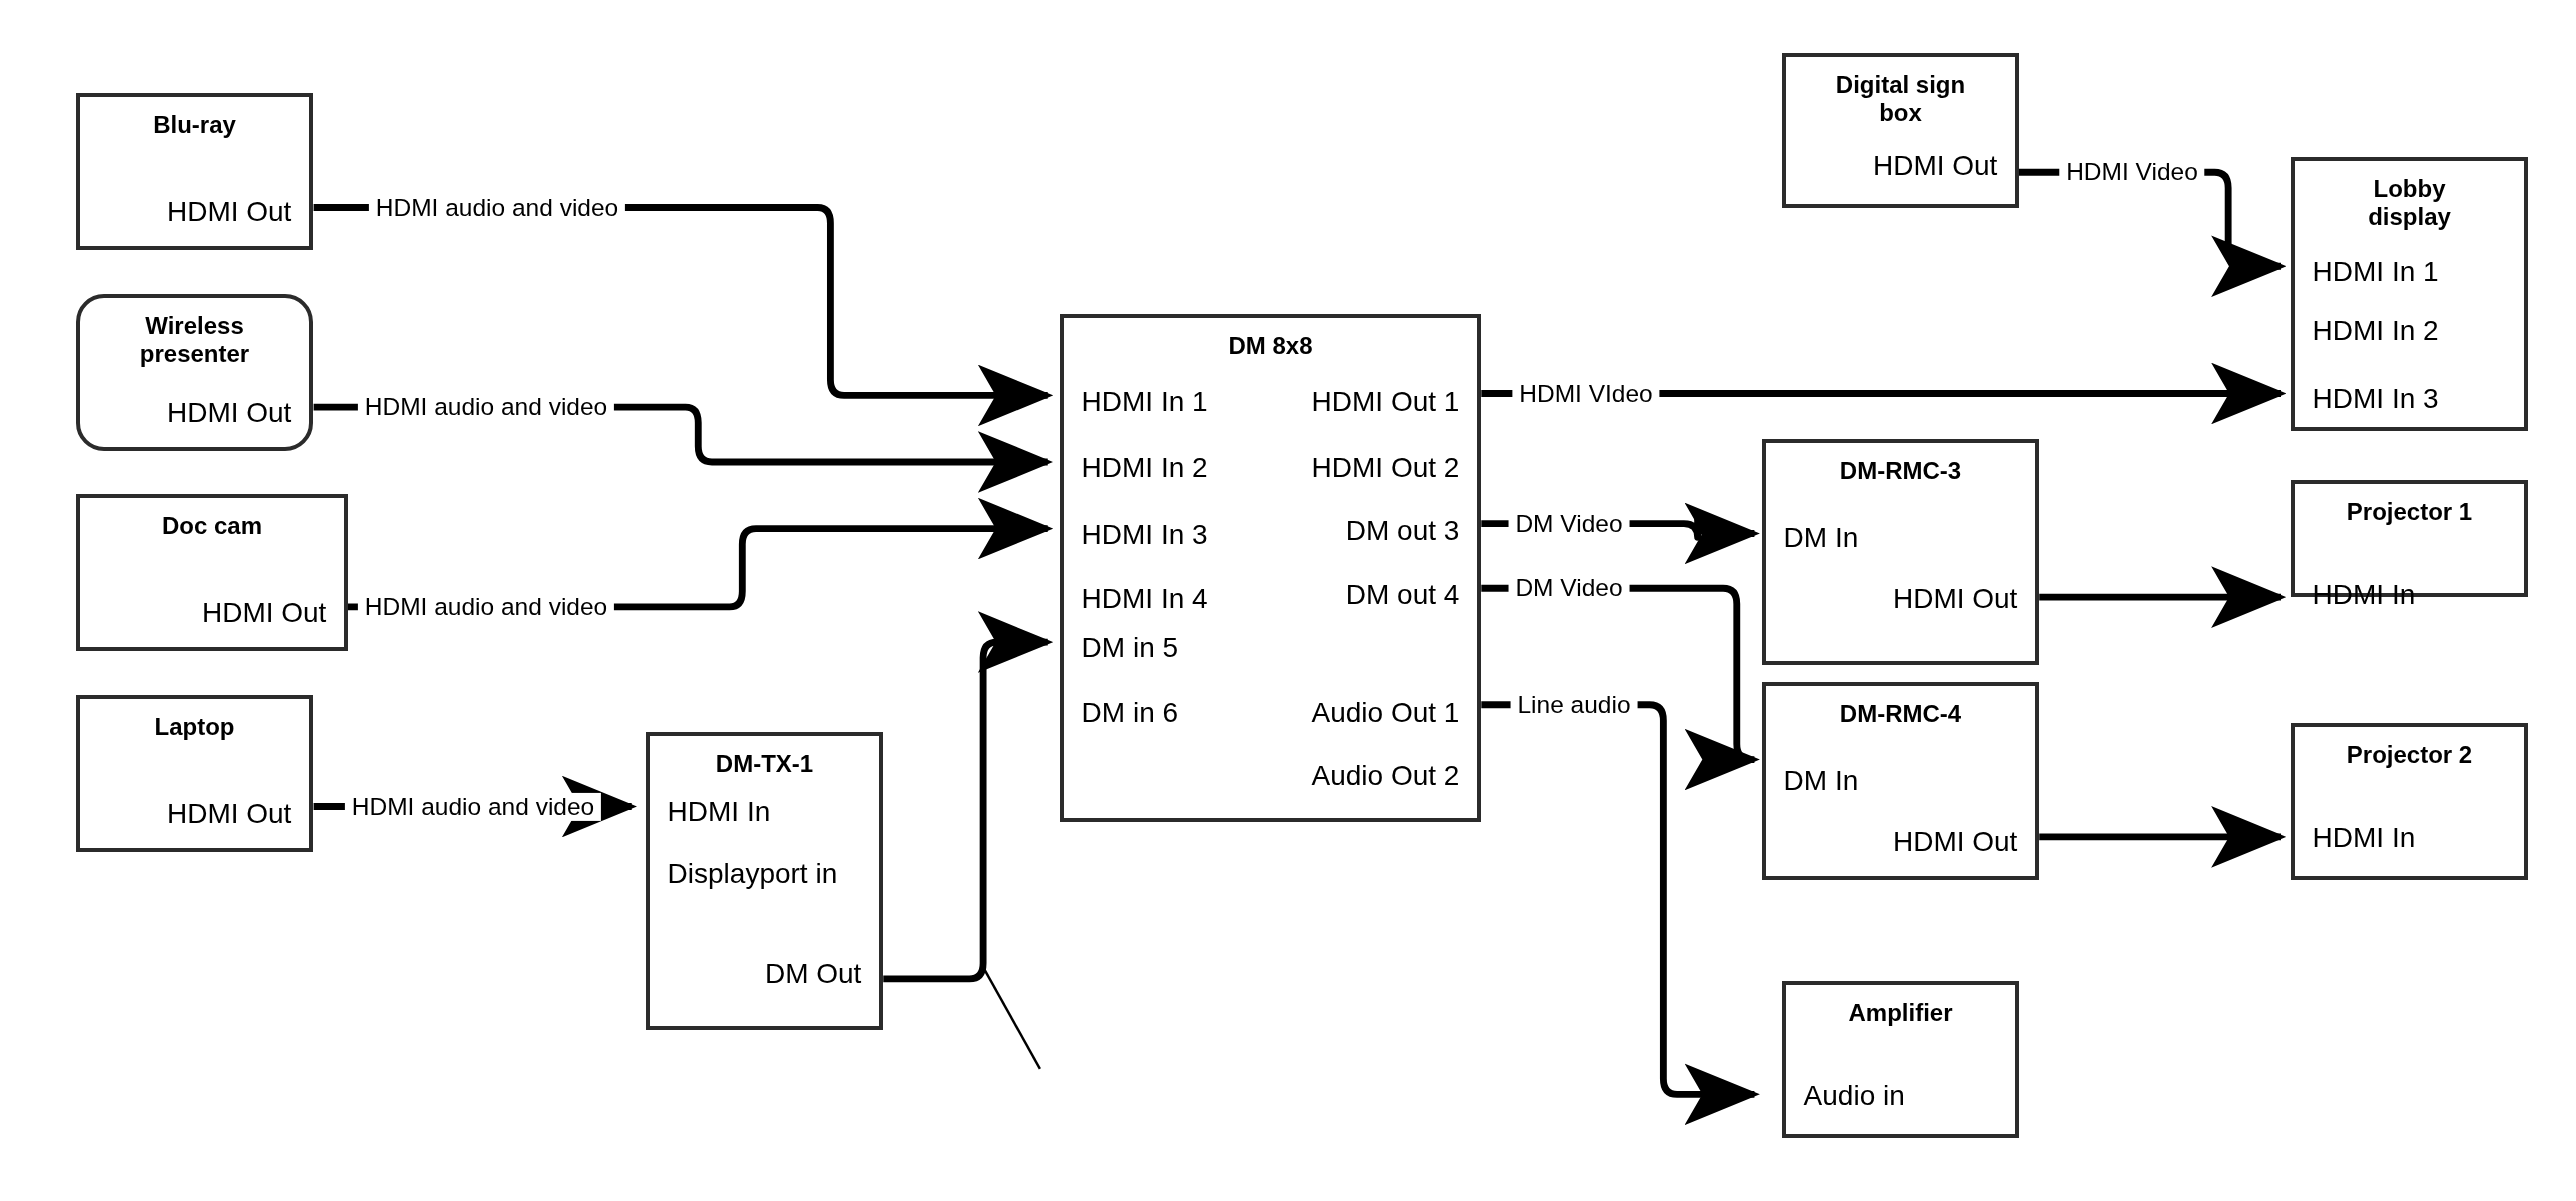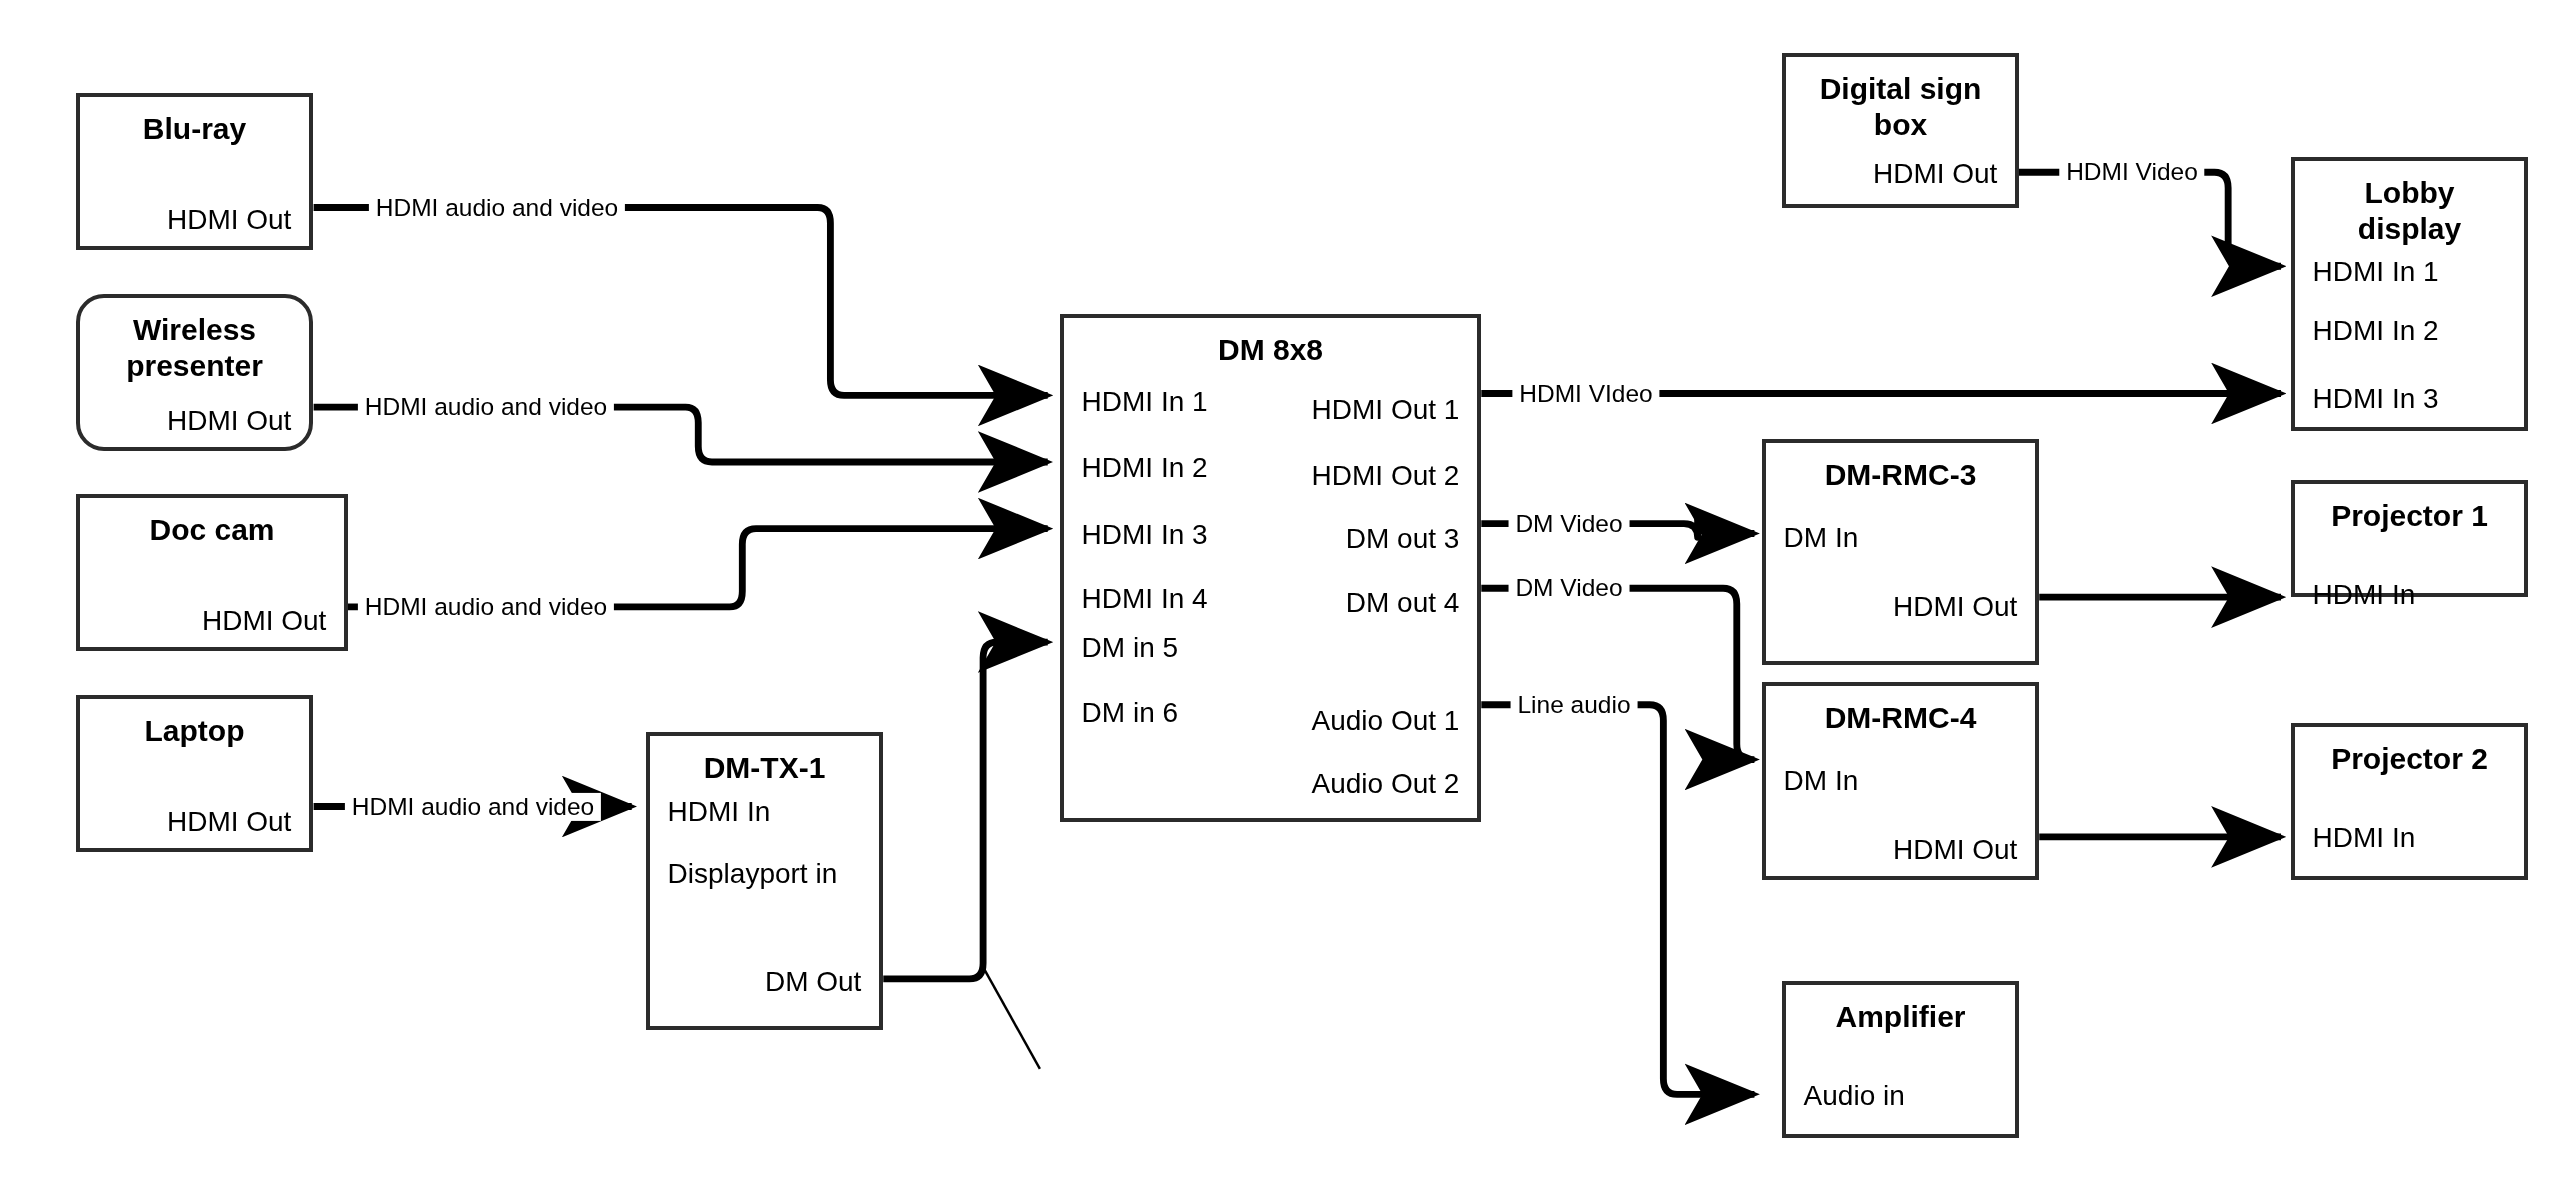--- a/index.html
+++ b/index.html
@@ -31,33 +31,33 @@
     position: absolute;
     box-sizing: border-box;
     border: 4.9px solid #2b2b2b;
     background: #ffffff;
     padding: 0;
   }
   .device .title {
     display: block;
     text-align: center;
     font-weight: bold;
-    font-size: 30px;
+    font-size: 24px;
     line-height: 1.2;
     margin: 13.7px 9.8px 0 9.8px;
     white-space: pre-line;
   }
   .port {
     position: absolute;
     font-size: 28px;
     line-height: 1.1;
     white-space: nowrap;
   }
   .port.left  { left: 17.6px;  text-align: left; }
-  .port.right { right: 17.6px; text-align: right; margin-top: 8px; }
+  .port.right { right: 17.6px; text-align: right; }
   
   .edge-label {
     position: absolute;
     font-size: 24.5px;
     line-height: 1.15;
     background: #ffffff;
     padding: 0 6.9px;
     white-space: nowrap;
     transform: translate(-50%, -50%);
     text-align: center;

